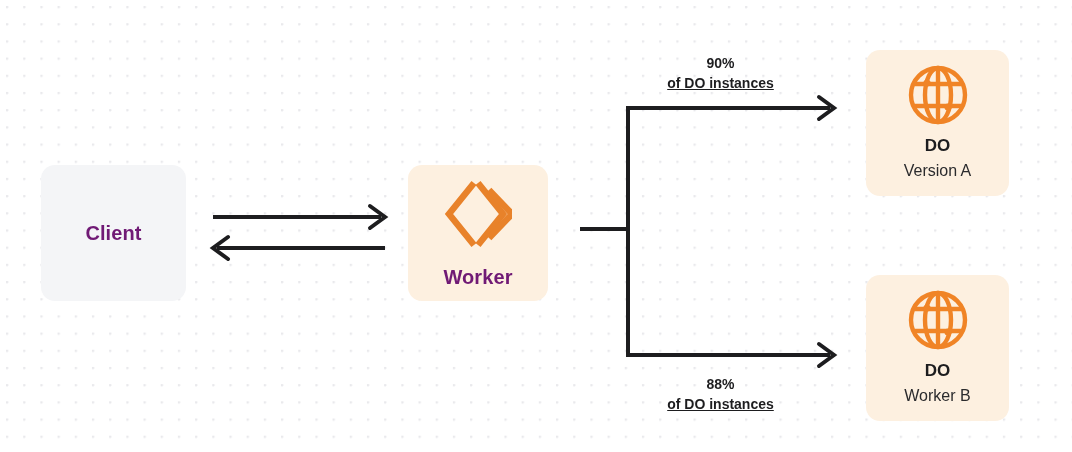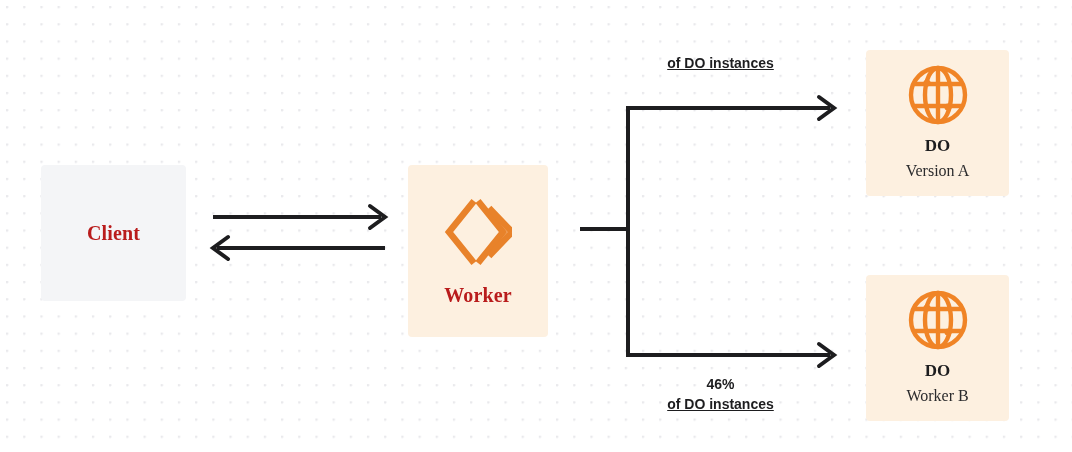--- a/index.html
+++ b/index.html
@@ -22,61 +22,60 @@
     background-color: #ffffff;
     background-image: radial-gradient(circle at 1px 1px, #e9e9ec 1.25px, rgba(255,255,255,0) 1.6px);
     background-size: 17.2px 17.2px;
     background-position: 6px 6px;
   }
 
   
   .node {
     position: absolute;
     box-sizing: border-box;
-    border-radius: 4px;
+    border-radius: 14px;
     display: flex;
     flex-direction: column;
     align-items: center;
     justify-content: center;
-    font-family: Liberation Serif, serif;
   }
 
   .node-client {
     left: 41px;
     top: 165px;
     width: 145px;
     height: 136px;
     background-color: #f4f5f7;
   }
   .node-worker {
     left: 408px;
     top: 165px;
     width: 140px;
-    height: 172px;
+    height: 136px;
     background-color: #fdf0e0;
   }
   .node-do-a {
     left: 866px;
     top: 50px;
     width: 143px;
     height: 146px;
     background-color: #fdf0e0;
   }
   .node-do-b {
     left: 866px;
     top: 275px;
     width: 143px;
     height: 146px;
     background-color: #fdf0e0;
   }
 
   .node-title {
     font-size: 20px;
     font-weight: bold;
-    color: #b91c1c;
+    color: #701a75;
     letter-spacing: 0.1px;
     line-height: 1.1;
   }
   .node-title-sm {
     font-size: 17px;
     font-weight: bold;
     color: #1d1d1f;
     line-height: 1.15;
   }
   .node-sub {
@@ -205,21 +204,22 @@
         <line x1="6" y1="42" x2="56" y2="42" stroke="#f08426" stroke-width="4.4"></line>
         <circle cx="20" cy="19" r="3.6" fill="#f08426"></circle>
         <circle cx="41" cy="43" r="3.6" fill="#f08426"></circle>
       </svg>
     </span>
     <span class="node-title-sm">DO</span>
     <span class="node-sub">Worker B</span>
   </div>
 
   <div class="edge-label edge-label-top">
+    <span class="pct">90%</span>
     <span class="desc">of DO instances</span>
   </div>
 
   <div class="edge-label edge-label-bottom">
-    <span class="pct">46%</span>
+    <span class="pct">88%</span>
     <span class="desc">of DO instances</span>
   </div>
 
 </div>
 
 </body></html>

